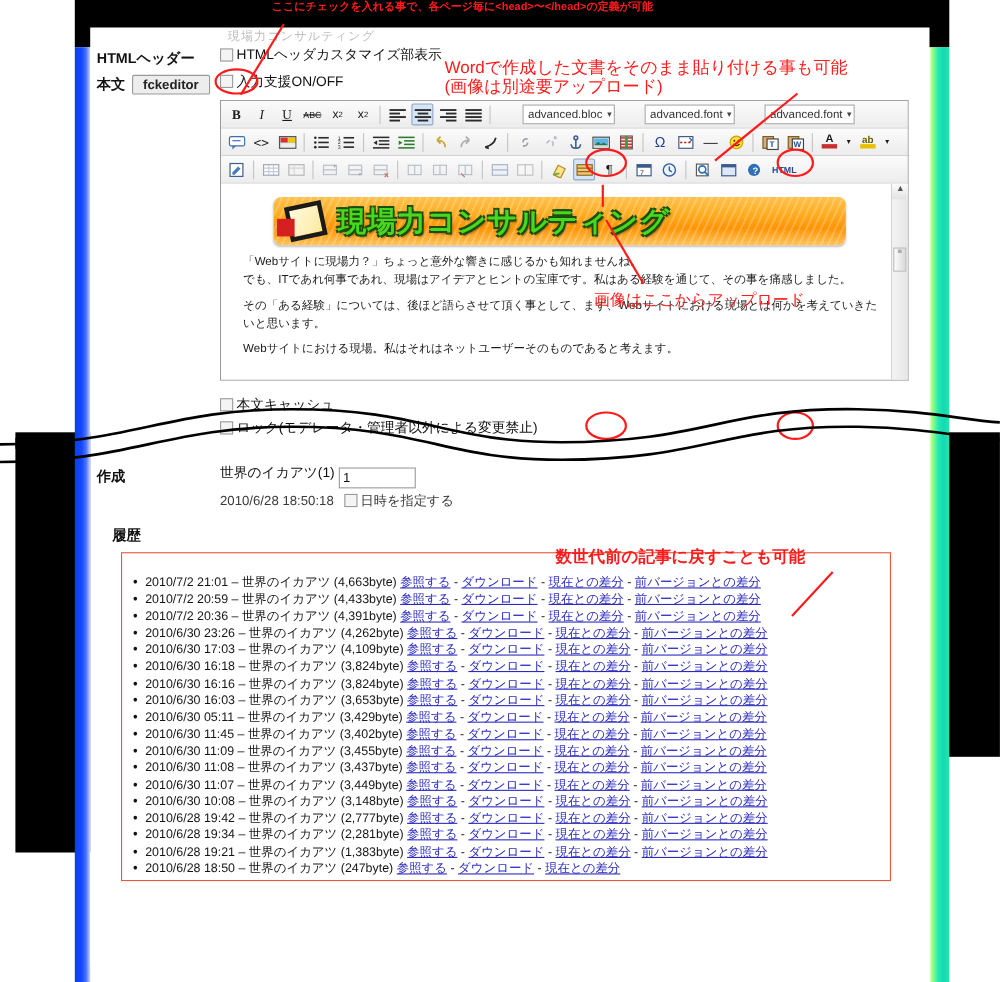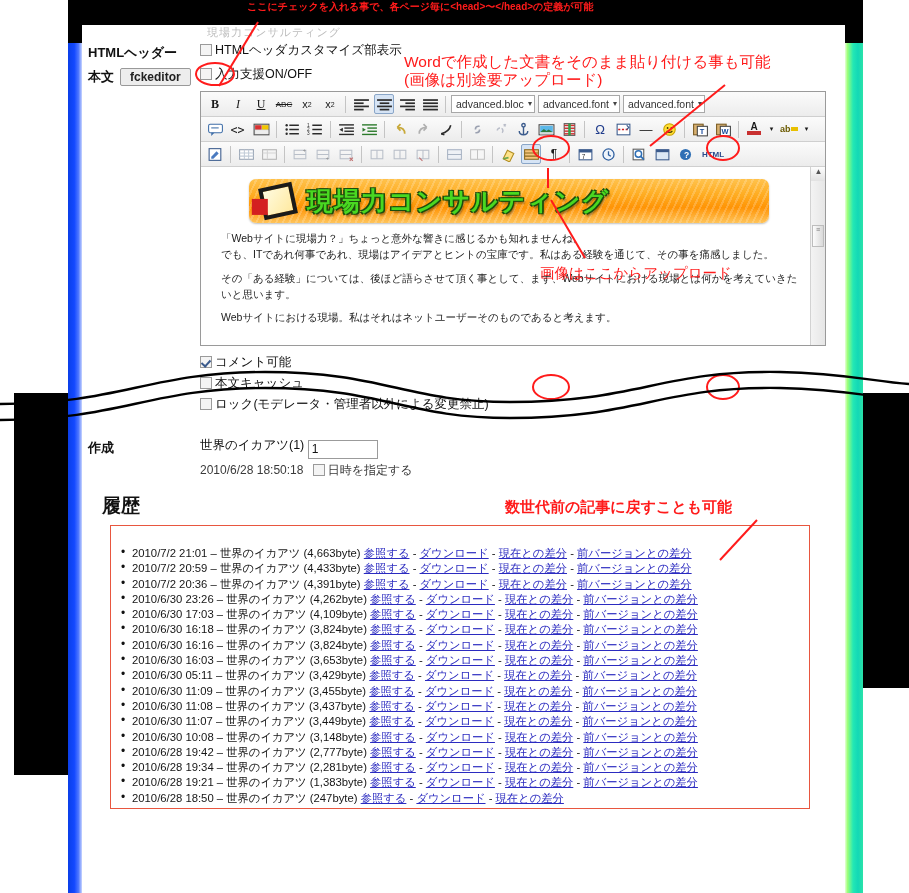--- a/index.html
+++ b/index.html
@@ -73,21 +73,21 @@
   }
   .tbtn {
     width:20px; height:20px; display:flex; align-items:center; justify-content:center;
     font-size:12px; color:#1a1a1a; border:1px solid transparent; border-radius:2px;
   }
   .tbtn.on { border:1px solid #8aa6c8; background:#d6e4f5; }
   .tsep { width:1px; height:17px; background:#c4c4c4; margin:0 2px; }
   .tsel {
     border:1px solid #a8a8a8; background:#fff; font-size:10.5px; color:#333;
     height:18px; line-height:16px; padding:0 4px 0 4px; position:relative;
-    white-space:nowrap; overflow:hidden;
+    white-space:nowrap; overflow:hidden;margin-left:24px;
   }
   .tsel::after { content:"▾"; position:absolute; right:2px; top:0; font-size:8px; color:#444; }
   .sw { width:14px; height:11px; border:1px solid #6b6b6b; display:inline-block; }
 
   
   .ic { width:17px; height:15px; display:block; }
 
   #ed-canvas { height:178px; position:relative; overflow:hidden; background:#fff; }
   #ed-scroll {
     position:absolute; right:0; top:0; width:15px; height:100%;
@@ -122,21 +122,21 @@
   #banner-txt {
     position:relative; z-index:3; margin-left:12px;
     font-size:26px; font-weight:bold; color:#49d821;
     text-shadow: -1.4px -1.4px 0 #1d4d0d, 1.4px -1.4px 0 #1d4d0d,
                  -1.4px 1.4px 0 #1d4d0d, 1.4px 1.4px 0 #1d4d0d, 2px 3px 2px rgba(0,0,0,.35);
     letter-spacing:1px;
   }
   .body-p { font-size:10.5px; color:#1b1b1b; line-height:1.55; margin:7px 0 0 2px; }
 
   
-  #hist-title { font-size:19px; font-weight:bold; color:#111; margin:12px 0 6px 20px; }
+  #hist-title { font-size:13px; font-weight:bold; color:#111; margin:12px 0 6px 20px; }
   #hist-box {
     margin:0 0 0 28px; width:700px; border:1px solid #e8563f; padding:20px 2px 2px 8px;
   }
   #hist-list { list-style:none; margin:0; padding:0; }
   #hist-list li {
     font-size:11.3px; color:#151515; line-height:15.3px; white-space:nowrap;
     position:relative; padding-left:13px;
   }
   #hist-list li::before {
     content:"•"; position:absolute; left:2px; top:-1px; color:#111; font-size:12px;
@@ -409,21 +409,21 @@
             <rect x="5" y="4" width="9.5" height="9" fill="#fff" stroke="#444"></rect>
             <text x="6" y="11.3" font-size="7" fill="#14489c" font-weight="bold">W</text>
           </svg>
       </div>
       <div class="tsep"></div>
       <div class="tbtn" style="flex-direction:column;">
         <span style="font-size:10px;font-weight:bold;line-height:8px;">A</span>
         <span class="sw" style="height:4px;background:#c83030;border:none;"></span>
       </div>
       <div class="tbtn" style="font-size:7px;width:9px;">▾</div>
-      <div class="tbtn" style="flex-direction:row;">
+      <div class="tbtn" style="flex-direction:column;">
         <span style="font-size:9px;font-weight:bold;line-height:8px;color:#6b5a00;">ab</span>
         <span class="sw" style="height:4px;background:#e8c000;border:none;"></span>
       </div>
       <div class="tbtn" style="font-size:7px;width:9px;">▾</div>
     </div>
 
     <div class="tbrow">
       <div class="tbtn">
         <svg class="ic" viewBox="0 0 16 14">
             <rect x="2" y="1.5" width="11" height="11" fill="#fff" stroke="#3a5a8c"></rect>
@@ -582,23 +582,20 @@
         <div class="arw">▲</div>
         <div class="thumb">≡</div>
       </div>
     </div>
   </div>
 
   <div style="margin-top:6px"></div>
 
   <div class="frow">
     <div class="flabel"></div>
-    <div class="fbody">
-      <span class="cbox checked"></span><span>コメント可能</span>
-    </div>
   </div>
 
   <div class="frow">
     <div class="flabel"></div>
     <div class="fbody">
       <span class="cbox"></span><span>本文キャッシュ</span>
     </div>
   </div>
 
 
@@ -628,20 +625,21 @@
     <ul id="hist-list">
         <li><span>2010/7/2 21:01 – 世界のイカアツ (4,663byte) </span><a href="#">参照する</a><span class="dash"> - </span><a href="#">ダウンロード</a><span class="dash"> - </span><a href="#">現在との差分</a><span class="dash"> - </span><a href="#">前バージョンとの差分</a></li>
         <li><span>2010/7/2 20:59 – 世界のイカアツ (4,433byte) </span><a href="#">参照する</a><span class="dash"> - </span><a href="#">ダウンロード</a><span class="dash"> - </span><a href="#">現在との差分</a><span class="dash"> - </span><a href="#">前バージョンとの差分</a></li>
         <li><span>2010/7/2 20:36 – 世界のイカアツ (4,391byte) </span><a href="#">参照する</a><span class="dash"> - </span><a href="#">ダウンロード</a><span class="dash"> - </span><a href="#">現在との差分</a><span class="dash"> - </span><a href="#">前バージョンとの差分</a></li>
         <li><span>2010/6/30 23:26 – 世界のイカアツ (4,262byte) </span><a href="#">参照する</a><span class="dash"> - </span><a href="#">ダウンロード</a><span class="dash"> - </span><a href="#">現在との差分</a><span class="dash"> - </span><a href="#">前バージョンとの差分</a></li>
         <li><span>2010/6/30 17:03 – 世界のイカアツ (4,109byte) </span><a href="#">参照する</a><span class="dash"> - </span><a href="#">ダウンロード</a><span class="dash"> - </span><a href="#">現在との差分</a><span class="dash"> - </span><a href="#">前バージョンとの差分</a></li>
         <li><span>2010/6/30 16:18 – 世界のイカアツ (3,824byte) </span><a href="#">参照する</a><span class="dash"> - </span><a href="#">ダウンロード</a><span class="dash"> - </span><a href="#">現在との差分</a><span class="dash"> - </span><a href="#">前バージョンとの差分</a></li>
         <li><span>2010/6/30 16:16 – 世界のイカアツ (3,824byte) </span><a href="#">参照する</a><span class="dash"> - </span><a href="#">ダウンロード</a><span class="dash"> - </span><a href="#">現在との差分</a><span class="dash"> - </span><a href="#">前バージョンとの差分</a></li>
         <li><span>2010/6/30 16:03 – 世界のイカアツ (3,653byte) </span><a href="#">参照する</a><span class="dash"> - </span><a href="#">ダウンロード</a><span class="dash"> - </span><a href="#">現在との差分</a><span class="dash"> - </span><a href="#">前バージョンとの差分</a></li>
         <li><span>2010/6/30 05:11 – 世界のイカアツ (3,429byte) </span><a href="#">参照する</a><span class="dash"> - </span><a href="#">ダウンロード</a><span class="dash"> - </span><a href="#">現在との差分</a><span class="dash"> - </span><a href="#">前バージョンとの差分</a></li>
+        <li><span>2010/6/30 11:45 – 世界のイカアツ (3,402byte) </span><a href="#">参照する</a><span class="dash"> - </span><a href="#">ダウンロード</a><span class="dash"> - </span><a href="#">現在との差分</a><span class="dash"> - </span><a href="#">前バージョンとの差分</a></li>
         <li><span>2010/6/30 11:09 – 世界のイカアツ (3,455byte) </span><a href="#">参照する</a><span class="dash"> - </span><a href="#">ダウンロード</a><span class="dash"> - </span><a href="#">現在との差分</a><span class="dash"> - </span><a href="#">前バージョンとの差分</a></li>
         <li><span>2010/6/30 11:08 – 世界のイカアツ (3,437byte) </span><a href="#">参照する</a><span class="dash"> - </span><a href="#">ダウンロード</a><span class="dash"> - </span><a href="#">現在との差分</a><span class="dash"> - </span><a href="#">前バージョンとの差分</a></li>
         <li><span>2010/6/30 11:07 – 世界のイカアツ (3,449byte) </span><a href="#">参照する</a><span class="dash"> - </span><a href="#">ダウンロード</a><span class="dash"> - </span><a href="#">現在との差分</a><span class="dash"> - </span><a href="#">前バージョンとの差分</a></li>
         <li><span>2010/6/30 10:08 – 世界のイカアツ (3,148byte) </span><a href="#">参照する</a><span class="dash"> - </span><a href="#">ダウンロード</a><span class="dash"> - </span><a href="#">現在との差分</a><span class="dash"> - </span><a href="#">前バージョンとの差分</a></li>
         <li><span>2010/6/28 19:42 – 世界のイカアツ (2,777byte) </span><a href="#">参照する</a><span class="dash"> - </span><a href="#">ダウンロード</a><span class="dash"> - </span><a href="#">現在との差分</a><span class="dash"> - </span><a href="#">前バージョンとの差分</a></li>
         <li><span>2010/6/28 19:34 – 世界のイカアツ (2,281byte) </span><a href="#">参照する</a><span class="dash"> - </span><a href="#">ダウンロード</a><span class="dash"> - </span><a href="#">現在との差分</a><span class="dash"> - </span><a href="#">前バージョンとの差分</a></li>
         <li><span>2010/6/28 19:21 – 世界のイカアツ (1,383byte) </span><a href="#">参照する</a><span class="dash"> - </span><a href="#">ダウンロード</a><span class="dash"> - </span><a href="#">現在との差分</a><span class="dash"> - </span><a href="#">前バージョンとの差分</a></li>
         <li><span>2010/6/28 18:50 – 世界のイカアツ (247byte) </span><a href="#">参照する</a><span class="dash"> - </span><a href="#">ダウンロード</a><span class="dash"> - </span><a href="#">現在との差分</a></li>
       </ul>
   </div>

